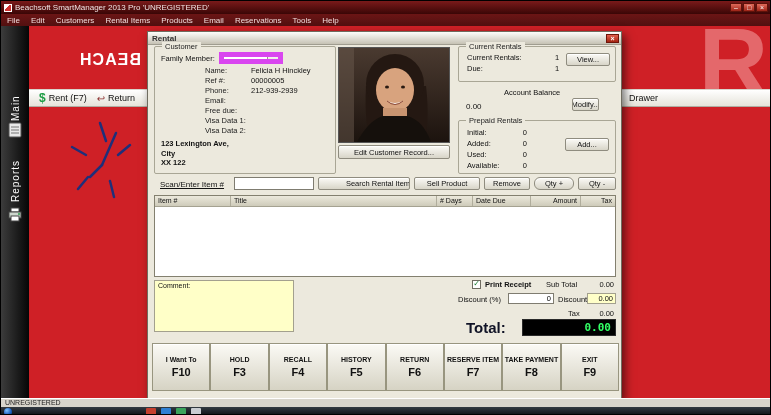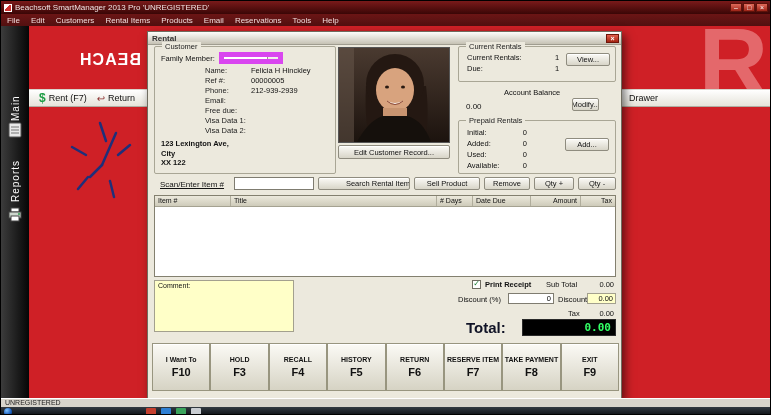--- a/index.html
+++ b/index.html
@@ -104,21 +104,21 @@
   #pr-0{top:7px} #pr-1{top:18px} #pr-2{top:29px} #pr-3{top:40px}
   #btn-add { right:6px; top:17px; width:44px; height:13px; }
 
   #scan-label { position:absolute; left:12px; top:148px; font-size:8px; text-decoration:underline; }
   .field { border:1px solid #7f7c70; background:#fff; font-size:8px; padding:0 2px;
            font-family:inherit; position:absolute; }
   #scan-input { left:86px; top:145px; width:80px; height:13px; }
   #btn-search { left:170px; top:145px; width:92px; height:13px;padding-left:28px; }
   #btn-sell   { left:266px; top:145px; width:66px; height:13px; }
   #btn-remove { left:336px; top:145px; width:46px; height:13px; }
-  #btn-qtyp   { left:386px; top:145px; width:40px; height:13px; }
+  #btn-qtyp   { left:386px; top:145px; width:40px; height:13px;border-radius:6px; }
   #btn-qtym   { left:430px; top:145px; width:38px; height:13px; }
 
   .items-table { position:absolute; left:6px; top:163px; width:462px; height:82px;
                  border:1px solid #83806f; background:#fff; }
   .thead { display:flex; height:11px; background:linear-gradient(#ece9dc,#cecbba);
            border-bottom:1px solid #a5a291; font-size:7px; }
   .th { border-right:1px solid #b0ad9c; padding:1px 3px; overflow:hidden; white-space:nowrap; cursor:pointer; }
   .th1{width:76px} .th2{width:206px} .th3{width:36px} .th4{width:58px}
   .th5{width:50px;text-align:right} .th6{flex:1;text-align:right;border-right:none}
   .tbody { height:70px; }

